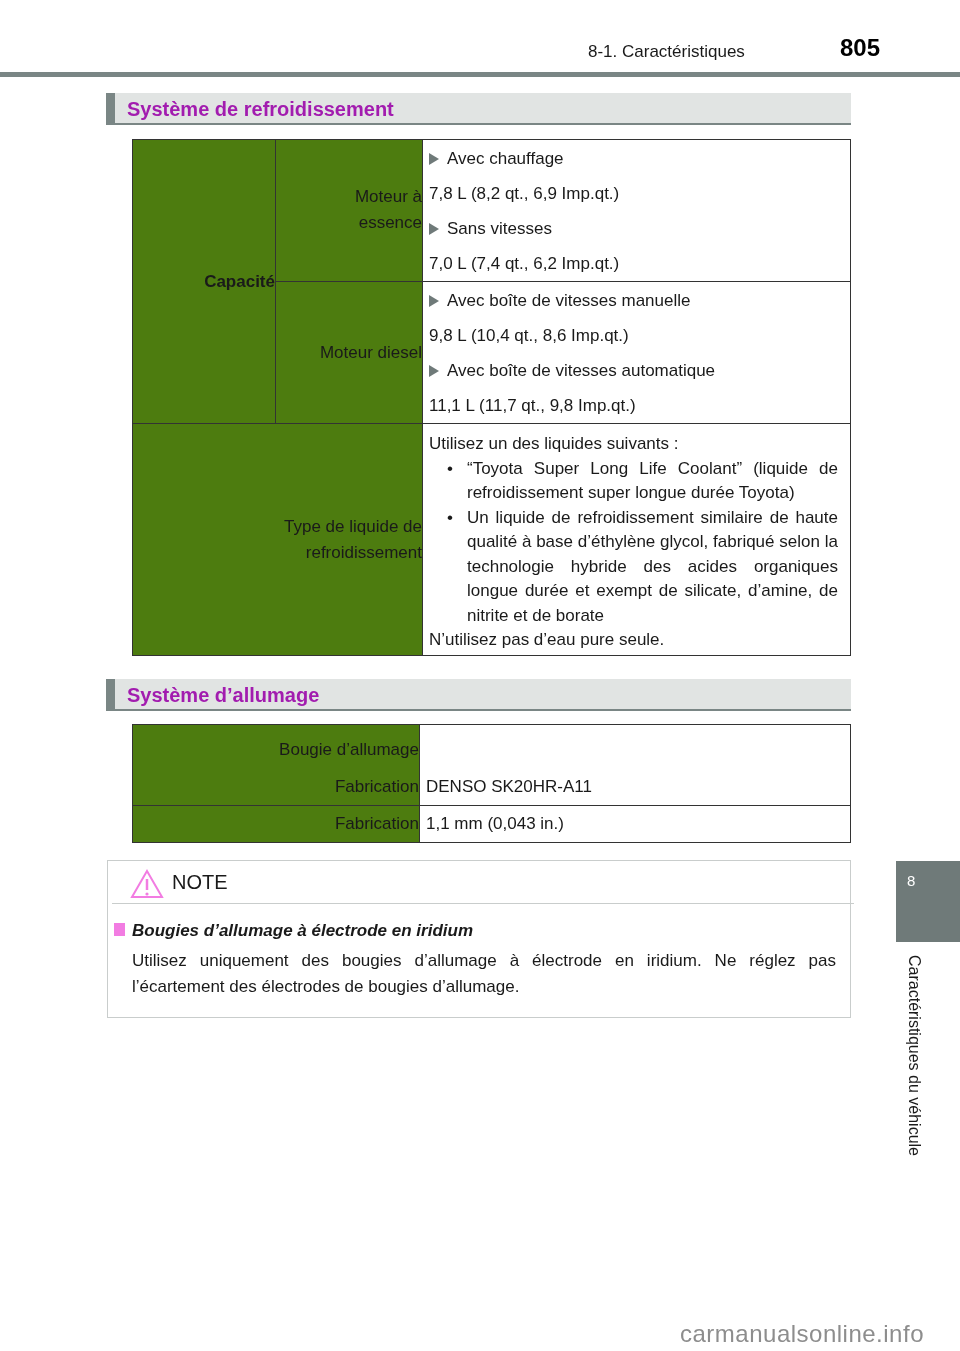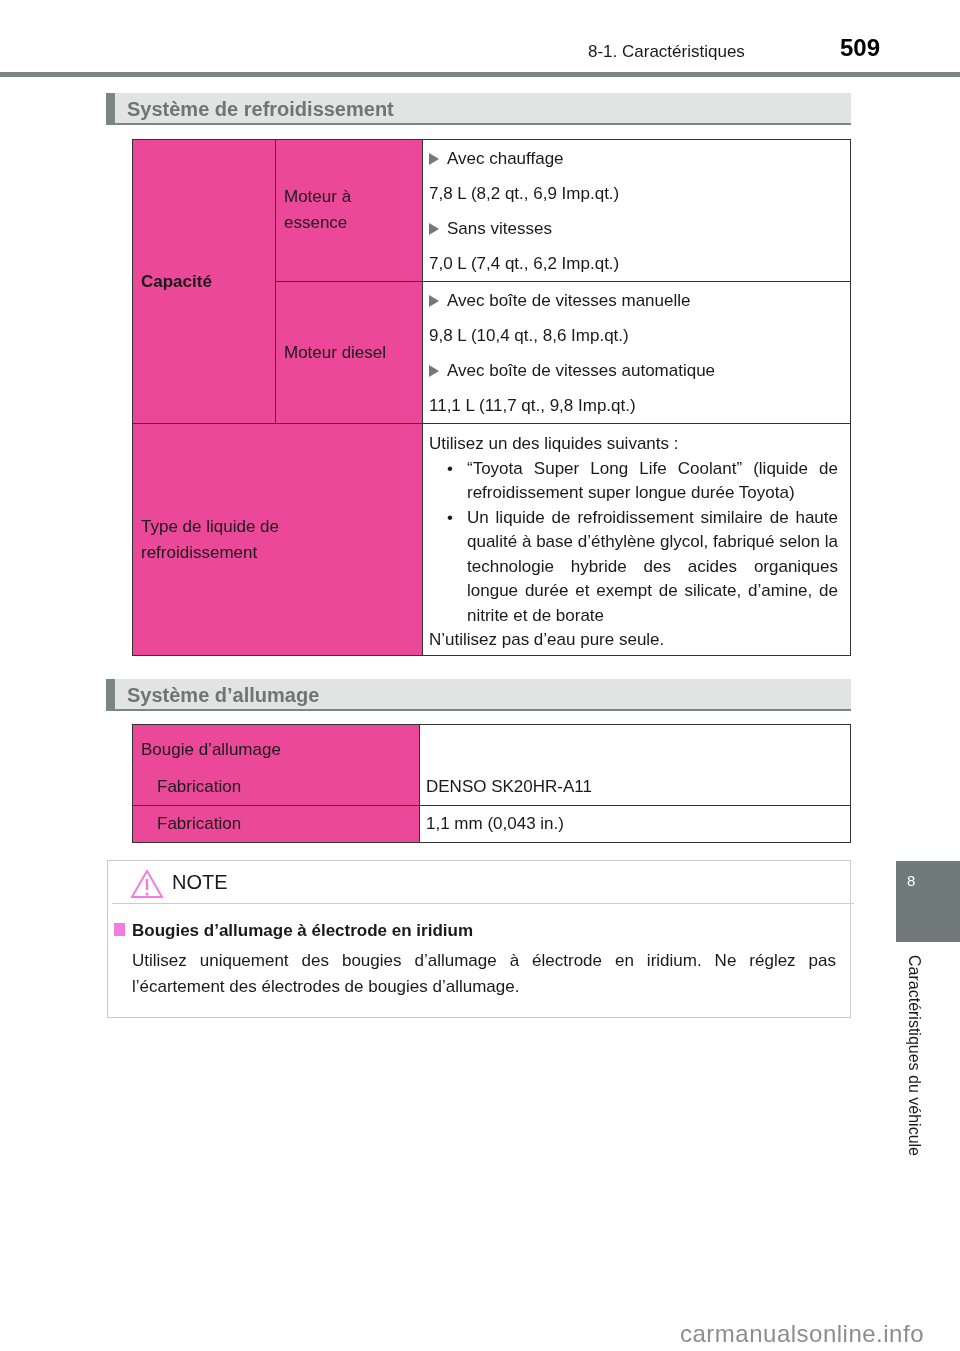--- a/index.html
+++ b/index.html
@@ -1,45 +1,45 @@
 <!DOCTYPE html>
 <html><head>
 <meta charset="utf-8">
 <style>
   html, body { margin:0; padding:0; }
   body { width:960px; height:1351px; position:relative; background:#ffffff; font-family:"Liberation Sans", sans-serif; color:#1a1a1a; overflow:hidden; }
   .header-line { position:absolute; left:0; top:72px; width:960px; height:5px; background:#7a8685; }
   .hdr-section { position:absolute; left:588px; top:42px; font-size:17px; color:#1a1a1a; }
   .hdr-page { position:absolute; left:840px; top:34px; font-size:24px; font-weight:bold; color:#000; }
   .sec-bar { position:absolute; left:106px; width:745px; height:32px; background:#e1e4e3; border-left:9px solid #7a8685; border-bottom:2px solid #7a8685; box-sizing:border-box; }
-  .sec-bar span { position:absolute; left:12px; top:5px; font-size:20px; font-weight:bold; color:#737373; }
+  .sec-bar span { position:absolute; left:12px; top:5px; font-size:20px; font-weight:bold; color:#a21caf; }
   table { border-collapse:collapse; position:absolute; font-size:17px; }
   td { border:1.5px solid #333; vertical-align:top; padding:0; }
-  .gray { background:#ec4899; }
+  .gray { background:#4d7c0f;text-align:right; }
   .tri { display:inline-block; width:0; height:0; border-left:10px solid #6f7a79; border-top:6px solid transparent; border-bottom:6px solid transparent; margin-right:8px; vertical-align:middle; position:relative; top:-1px; }
   .line { height:35px; line-height:35px; white-space:nowrap; }
   .bullet-item { position:relative; padding-left:38px; text-align:justify; line-height:24.5px; }
   .bullet-item .dot { position:absolute; left:18px; top:0; }
   .side-tab { position:absolute; left:896px; top:861px; width:64px; height:81px; background:#6f7a79; }
   .side-tab span { position:absolute; left:11px; top:11px; color:#fff; font-size:15px; }
   .side-text { position:absolute; left:905px; top:955px; writing-mode:vertical-rl; font-size:16px; color:#1a1a1a; white-space:nowrap; }
   .note-box { position:absolute; left:107px; top:860px; width:744px; height:158px; border:1.5px solid #c9cdcc; box-sizing:border-box; }
   .note-head { position:absolute; left:4px; top:0; width:100%; height:42px; border-bottom:1.5px solid #c9cdcc;text-align:center; }
   .note-title { position:absolute; left:60px; top:10px; font-size:20px; color:#1a1a1a; }
-  .note-sub { position:absolute; left:24px; top:60px; font-size:17px; font-weight:bold; }
+  .note-sub { position:absolute; left:24px; top:60px; font-size:17px; font-weight:bold;font-style:italic; }
   .note-sq { position:absolute; left:6px; top:62px; width:11px; height:13px; background:#f27ce2; }
   .note-body { position:absolute; left:24px; top:87px; width:704px; font-size:17px; line-height:26px; text-align:justify; }
   .watermark { position:absolute; left:680px; top:1320px; font-size:24px; color:#8d8d8d; letter-spacing:0.5px; }
 </style>
 </head>
 <body>
 
 <div>
   <span class="hdr-section">8-1. Caractéristiques</span>
-  <span class="hdr-page">509</span>
+  <span class="hdr-page">805</span>
   <div class="header-line"></div>
 </div>
 
 <div class="sec-bar" style="top:93px;">
   <span>Système de refroidissement</span>
 </div>
 
 <table style="left:132px; top:139px; width:719px;">
   <tbody>
       <tr style="height:140px;">

